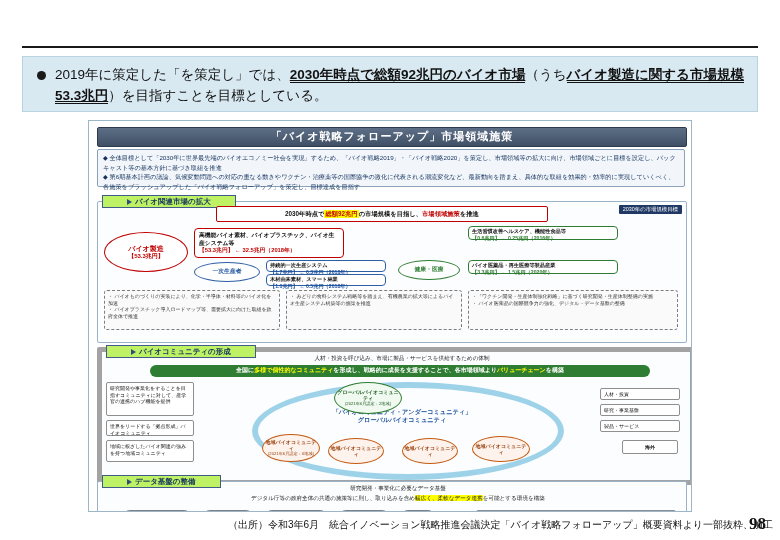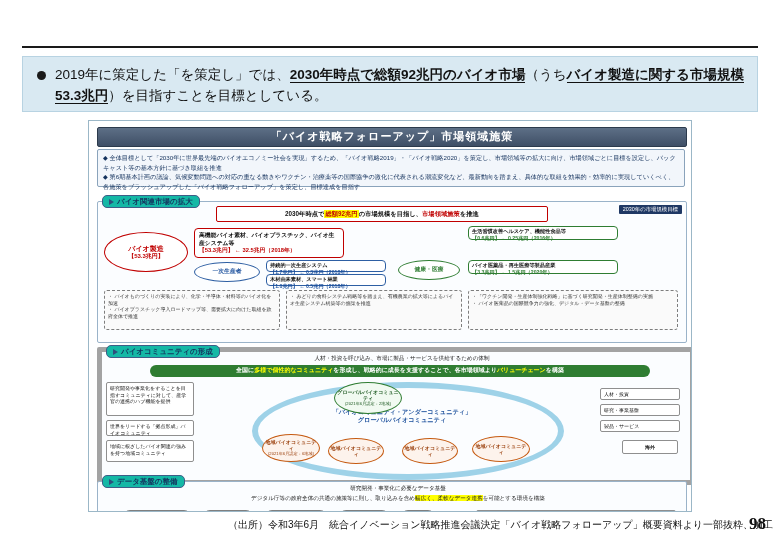--- a/index.html
+++ b/index.html
@@ -30,21 +30,21 @@
     display:flex;align-items:flex-start;
     box-sizing:border-box;padding:8px 10px 0 14px;
   }
   .bullet-dot{
     width:9px;height:9px;border-radius:50%;background:#1a1a1a;
     margin:6px 9px 0 0;flex:0 0 auto;
   }
   .bullet-text{
     font-size:13.5px;line-height:1.55;color:#111;
   }
-  .bullet-text b{font-weight:bold;border-bottom:1px solid #111;}
+  .bullet-text b{font-weight:bold;border-bottom:1px solid #111;text-decoration:underline;}
 
   
   .slide{
     position:absolute;left:88px;top:120px;width:604px;height:392px;
     background:#ffffff;border:1px solid #9bb7c7;
     box-sizing:border-box;
     font-size:6px;line-height:1.25;
     overflow:hidden;
   }
   .slide-header{
@@ -57,23 +57,23 @@
   }
   .kv-box{
     position:absolute;left:8px;top:28px;width:588px;height:38px;
     background:#f2f6fb;border:1px solid #8aa3bb;border-radius:2px;
     box-sizing:border-box;padding:3px 5px;
     color:#13315c;font-size:6.2px;line-height:1.55;
   }
 
   
   .sec-tag{
-    position:absolute;background:#14b8a6;border:1px solid #3f5d87;
+    position:absolute;background:#bef264;border:1px solid #3f5d87;
     color:#14355f;font-weight:bold;font-size:7.5px;
-    padding:1px 6px;border-radius:5px;
+    padding:1px 24px;border-radius:0;
     display:flex;align-items:center;
   }
   .sec-tag::before{
     content:"";display:inline-block;width:0;height:0;margin-right:3px;
     border-left:5px solid #2d4f7c;border-top:3px solid transparent;border-bottom:3px solid transparent;
   }
 
   
   .panel-market{
     position:absolute;left:8px;top:80px;width:588px;height:140px;

